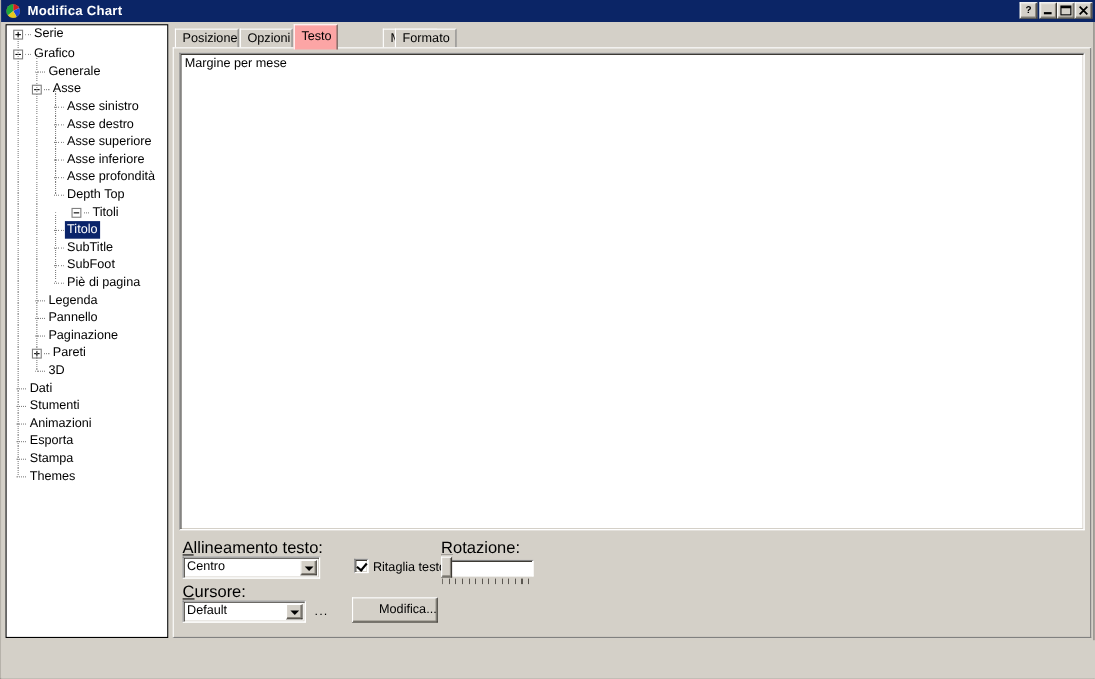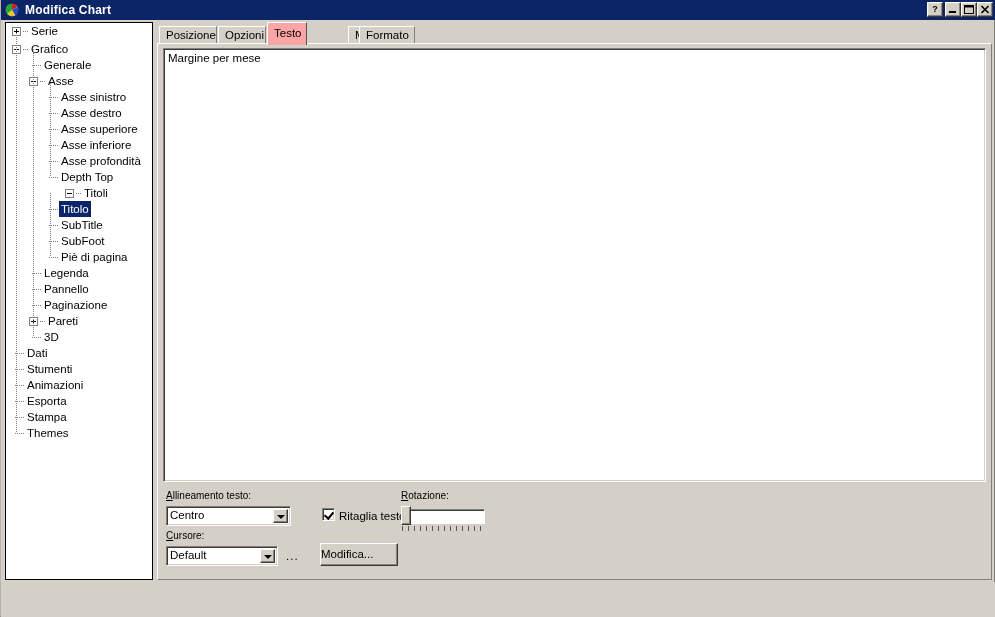--- a/index.html
+++ b/index.html
@@ -197,21 +197,21 @@
     white-space: pre;
   }
 
   
   #optionsgroup {
     position: absolute; left: 5px; top: 444px;
     width: 823px; height: 88px;
   }
   .fld-label {
     position: absolute;
-    font-size: 10px;
+    font-size: 15px;
     color: #000;
     white-space: nowrap;
   }
   .fld-label u { text-decoration: underline; }
 
   
   .combo {
     position: absolute;
     height: 20px;
     background: #ffffff;
@@ -253,21 +253,21 @@
     position: absolute;
     background: #d4d0c8;
     border-top: 1px solid #ffffff;
     border-left: 1px solid #ffffff;
     border-right: 1px solid #3d3a34;
     border-bottom: 1px solid #3d3a34;
     box-shadow: inset -1px -1px 0 #87837b;
     box-sizing: border-box;
     font-size: 11.5px;
     color: #000;
-    text-align: left;
+    text-align: right;
     white-space: nowrap;
     font-family: "Liberation Sans", sans-serif;
   }
 
   
   .ellipsis-btn {
     position: absolute;
     font-size: 11.5px;
     letter-spacing: 1px;
     color: #000;

